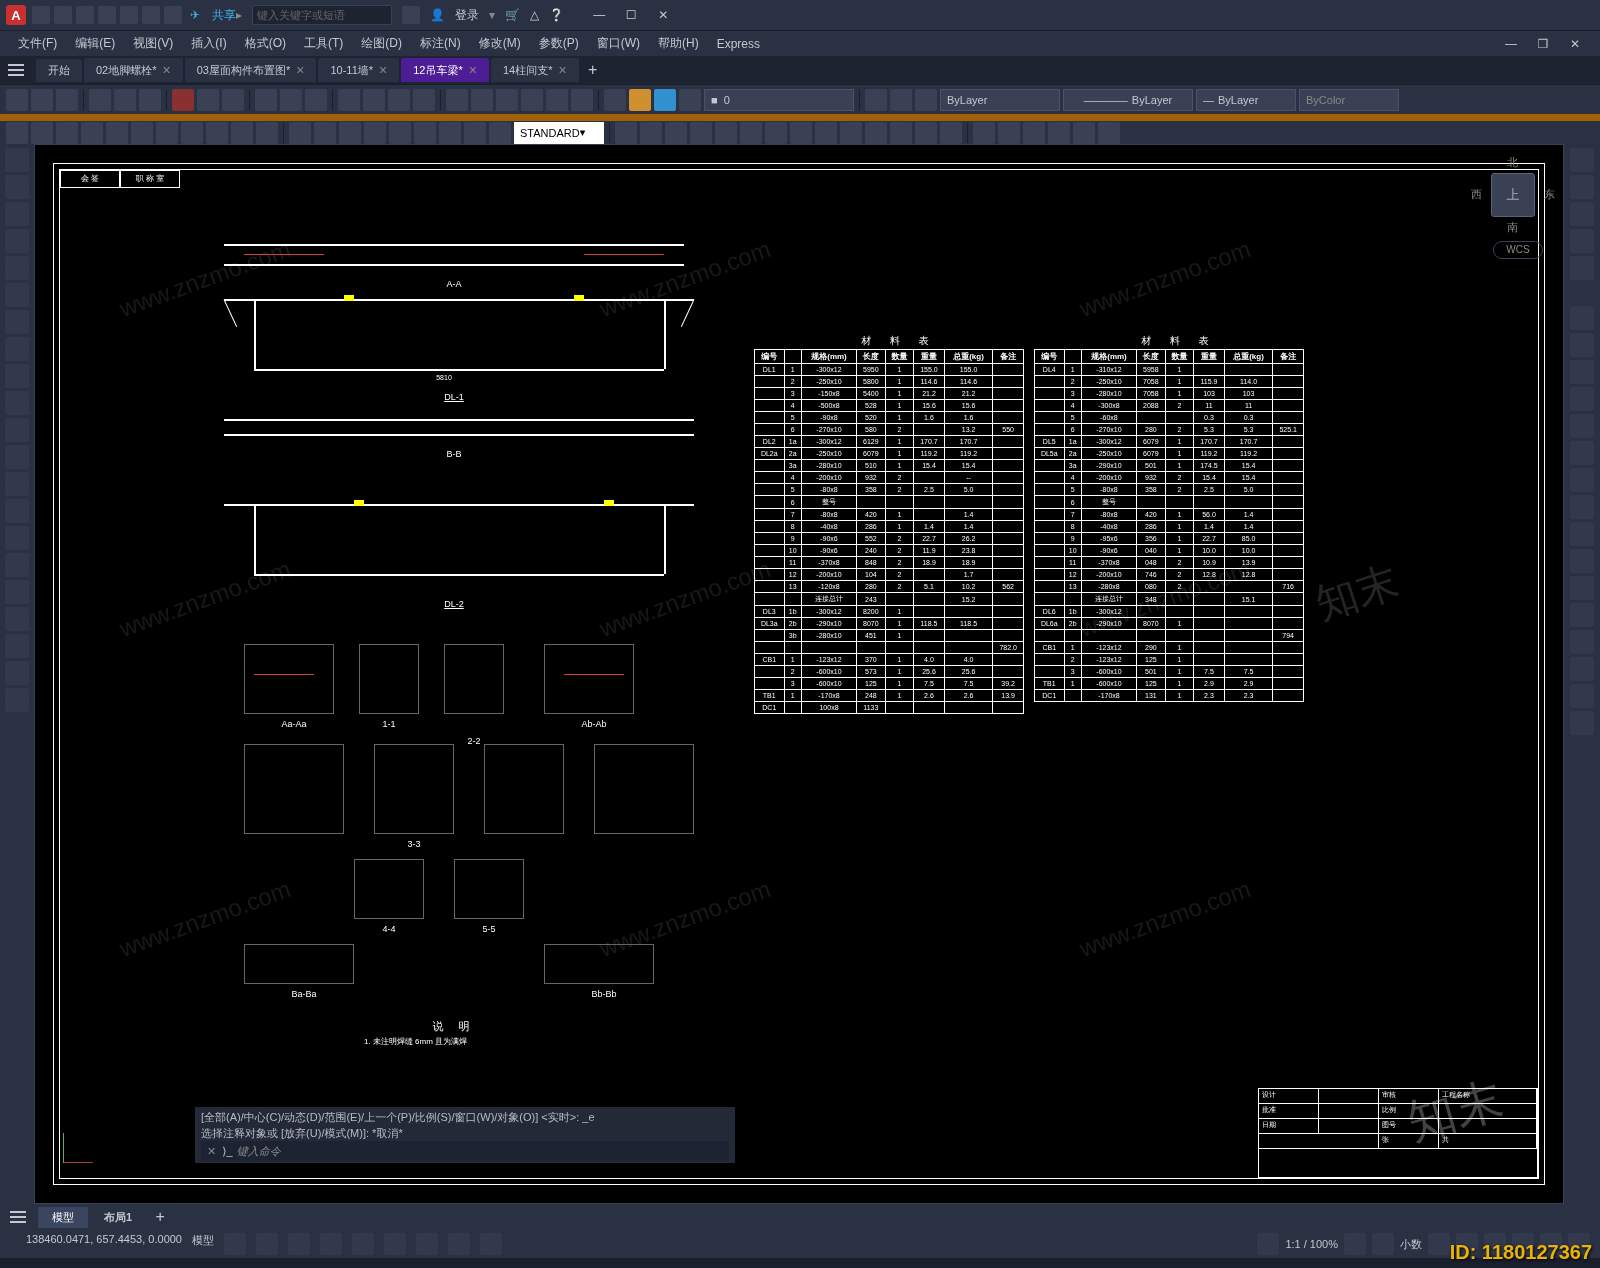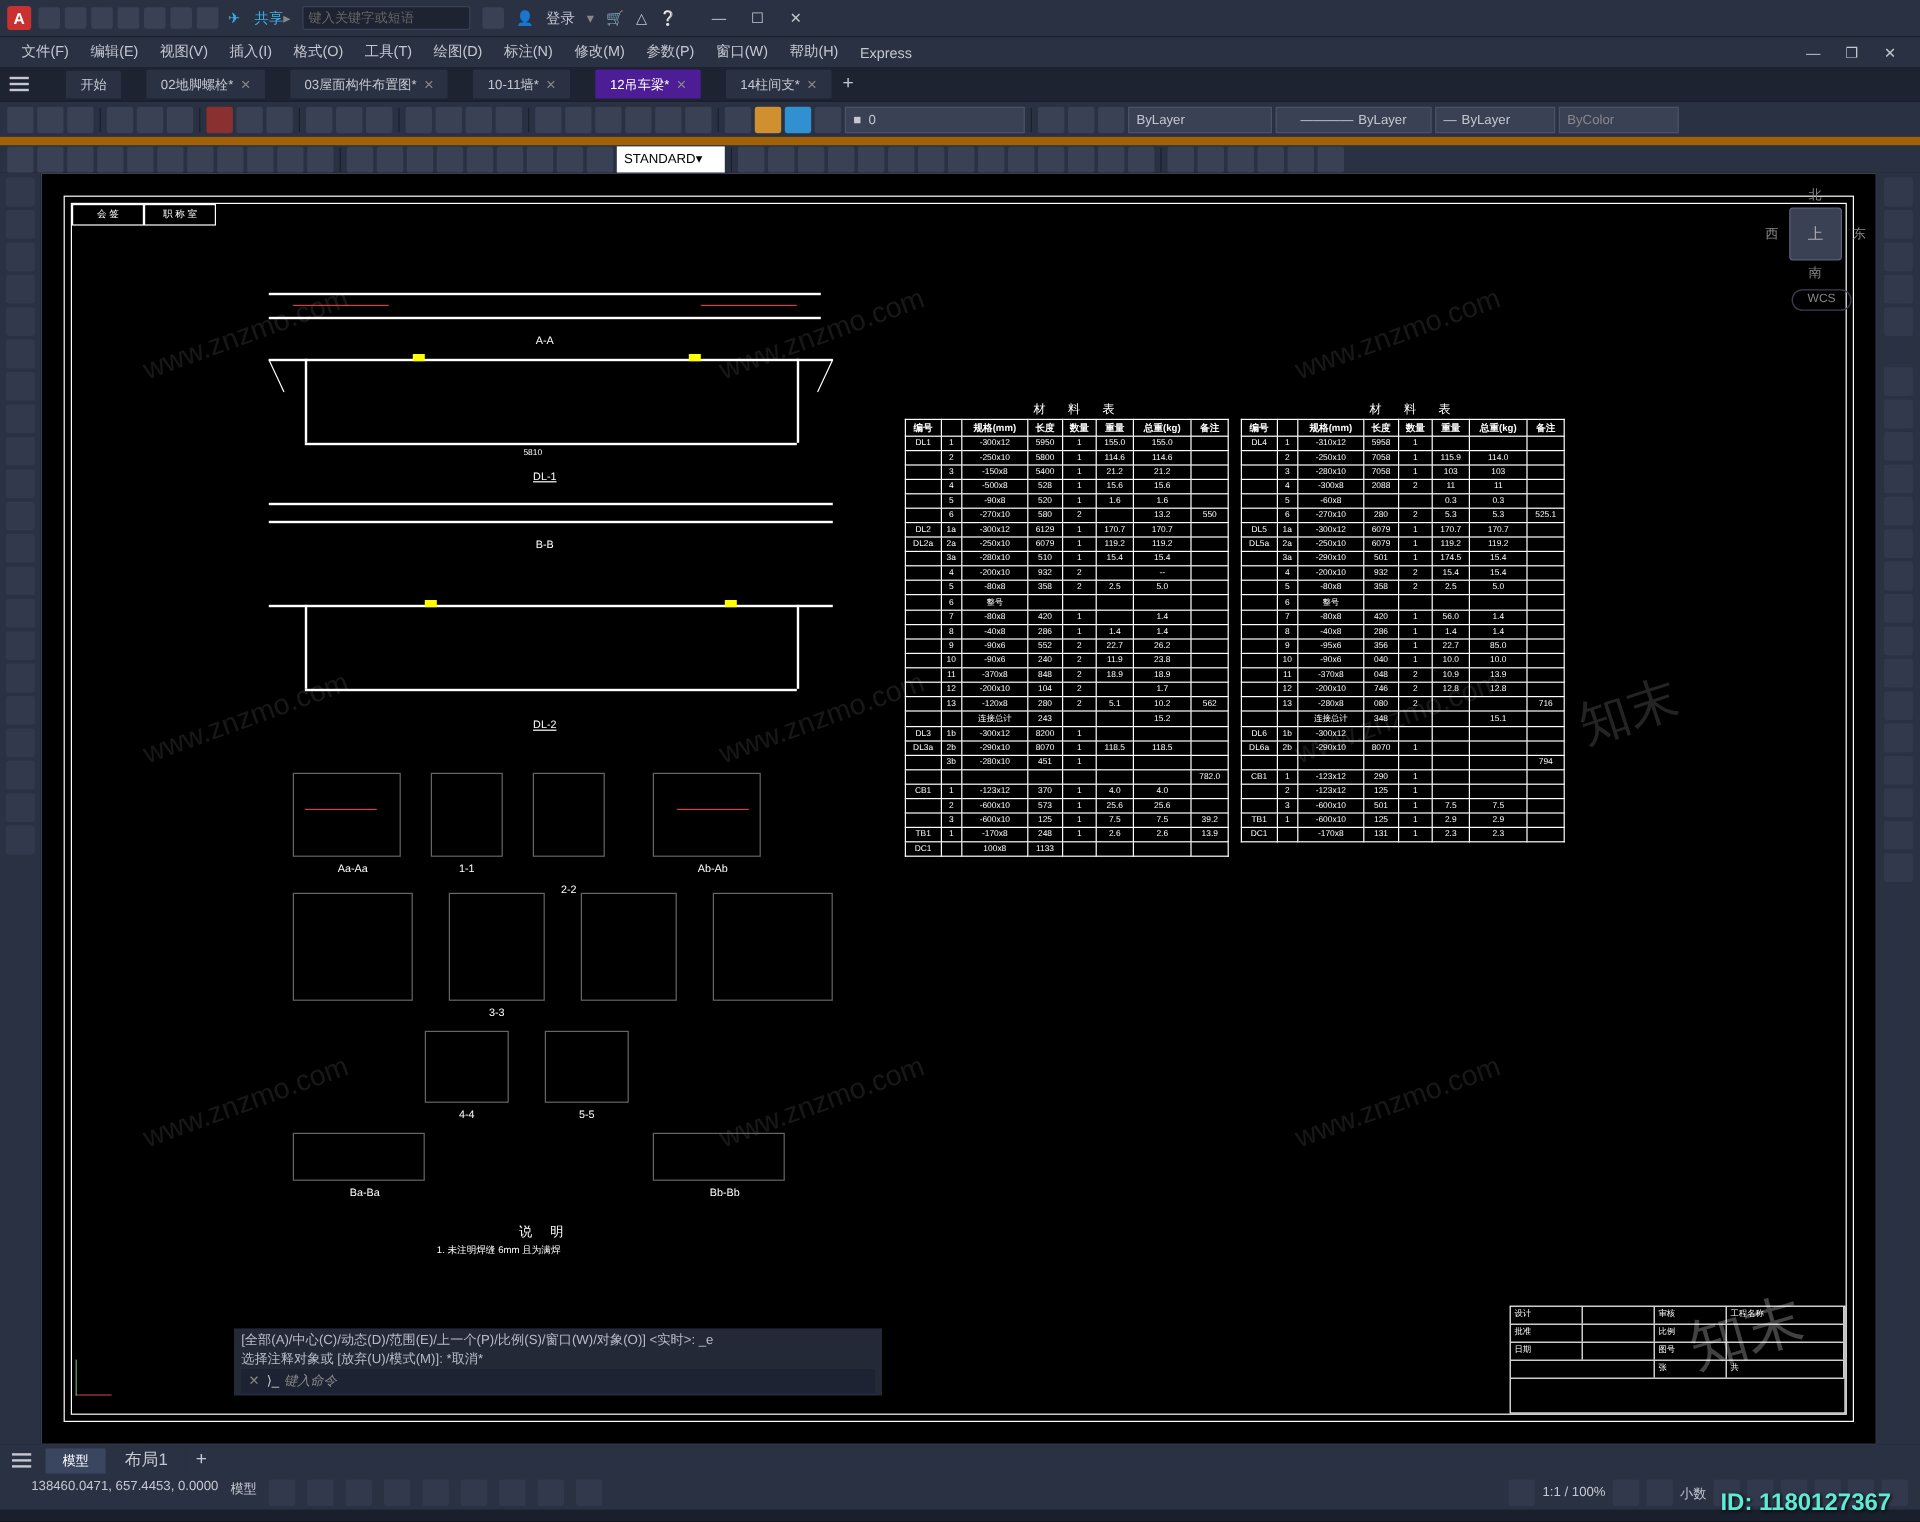--- a/index.html
+++ b/index.html
@@ -12,21 +12,21 @@
 .title-center { flex: 1; text-align: center; color: #b0b5c0; }
 .title-right { display: flex; align-items: center; gap: 10px; }
 .search-box { width: 140px; height: 20px; background: #1e2332; border: 1px solid #3a4155; border-radius: 2px; padding: 0 4px; color: #666; font-size: 11px; line-height: 18px; }
 .win-btns { display: flex; gap: 2px; margin-left: 10px; }
 .win-btn { width: 30px; height: 20px; display: flex; align-items: center; justify-content: center; color: #c5c8d0; }
 .menu-bar { height: 26px; background: #2a3142; display: flex; align-items: center; padding: 0 10px; gap: 2px; border-top: 1px solid #1a1f2e; }
 .menu-item { padding: 3px 8px; color: #c5c8d0; cursor: pointer; }
 .tab-bar { height: 28px; background: #1e2332; display: flex; align-items: center; padding: 0 4px; gap: 2px; }
 .hamburger { width: 24px; height: 24px; display: flex; flex-direction: column; justify-content: center; gap: 3px; padding: 0 4px; margin-right: 6px; }
 .hamburger span { height: 2px; background: #c5c8d0; }
-.file-tab { padding: 4px 12px; background: #2a3142; color: #c5c8d0; border-radius: 2px 2px 0 0; font-size: 11px; display: flex; align-items: center; gap: 6px; margin-left: 19px; }
+.file-tab { padding: 4px 12px; background: #2a3142; color: #c5c8d0; border-radius: 2px 2px 0 0; font-size: 11px; display: flex; align-items: center; gap: 6px; }
 .file-tab.active { background: #4c1d95; color: #fff; }
 .tab-close { color: #888; font-size: 14px; }
 .tab-add { width: 24px; height: 24px; display: flex; align-items: center; justify-content: center; color: #c5c8d0; font-size: 16px; }
 .toolbar { height: 30px; background: #2a3142; display: flex; align-items: center; padding: 0 6px; gap: 3px; border-top: 1px solid #1a1f2e; }
 .tool-btn { width: 22px; height: 22px; background: #3a4155; border-radius: 2px; }
 .tool-sep { width: 1px; height: 20px; background: #1a1f2e; margin: 0 2px; }
 .layer-combo { height: 22px; background: #3a4155; border: 1px solid #4a5168; display: flex; align-items: center; padding: 0 6px; color: #c5c8d0; font-size: 11px; }
 .toolbar2 { height: 30px; background: #2a3142; display: flex; align-items: center; padding: 0 6px; gap: 3px; border-top: 7px solid #a16207; }
 .text-style-combo { width: 90px; height: 22px; background: #fff; color: #000; display: flex; align-items: center; padding: 0 6px; font-size: 11px; }
 .workspace { position: relative; flex: 1; display: flex; height: 1060px; }
@@ -53,26 +53,26 @@
 .title-block-cell { border-right: 1px solid #fff; font-size: 7px; color: #fff; padding: 1px 3px; }
 .cmd-area { position: absolute; bottom: 40px; left: 160px; width: 540px; background: rgba(40,46,62,0.9); font-size: 11px; color: #b8bcc8; padding: 2px 6px; line-height: 16px; }
 .cmd-input-line { display: flex; align-items: center; background: rgba(30,35,50,0.95); padding: 2px 6px; }
 .cmd-prompt { color: #c5c8d0; margin-right: 4px; }
 .cmd-input-text { color: #888; font-style: italic; }
 .ucs-icon { position: absolute; bottom: 40px; left: 28px; width: 40px; height: 40px; }
 .ucs-x { position: absolute; bottom: 0; left: 0; width: 30px; height: 1px; background: #b04040; }
 .ucs-y { position: absolute; bottom: 0; left: 0; width: 1px; height: 30px; background: #60b060; }
 .model-tabs { height: 26px; background: #2a3142; display: flex; align-items: center; padding: 0 6px; gap: 2px; }
 .model-tab { padding: 3px 14px; background: #3a4560; color: #fff; font-size: 11px; }
-.layout-tab { padding: 3px 14px; background: #2a3142; color: #c5c8d0; font-size: 14px; }
+.layout-tab { padding: 3px 14px; background: #2a3142; color: #c5c8d0; font-size: 11px; font-weight: bold; }
 .status-bar { height: 28px; background: #2a3142; display: flex; align-items: center; padding: 0 10px; font-size: 11px; color: #c5c8d0; justify-content: space-between; }
 .status-left { display: flex; gap: 10px; margin-left: 16px; }
 .status-right { display: flex; gap: 6px; align-items: center; }
 .status-btn { width: 22px; height: 22px; background: #33394d; border-radius: 2px; }
-.watermark-id { position: absolute; bottom: 4px; right: 24px; color: #5eead4; font-size: 20px; font-weight: bold; text-shadow: 1px 1px 3px #000; z-index: 100; }
+.watermark-id { position: absolute; bottom: 4px; right: 8px; color: #eab308; font-size: 20px; font-weight: bold; text-shadow: 1px 1px 3px #000; z-index: 100; }
 .wm-text { position: absolute; color: rgba(200,200,200,0.12); font-size: 24px; transform: rotate(-20deg); pointer-events: none; }
 .detail-box { position: absolute; border: 1px solid #666; }
 </style>
 </head>
 <body>
 
 <div class="title-bar">
   <div class="app-icon">A</div>
   <div class="qat">
     <div class="qat-btn"></div>

